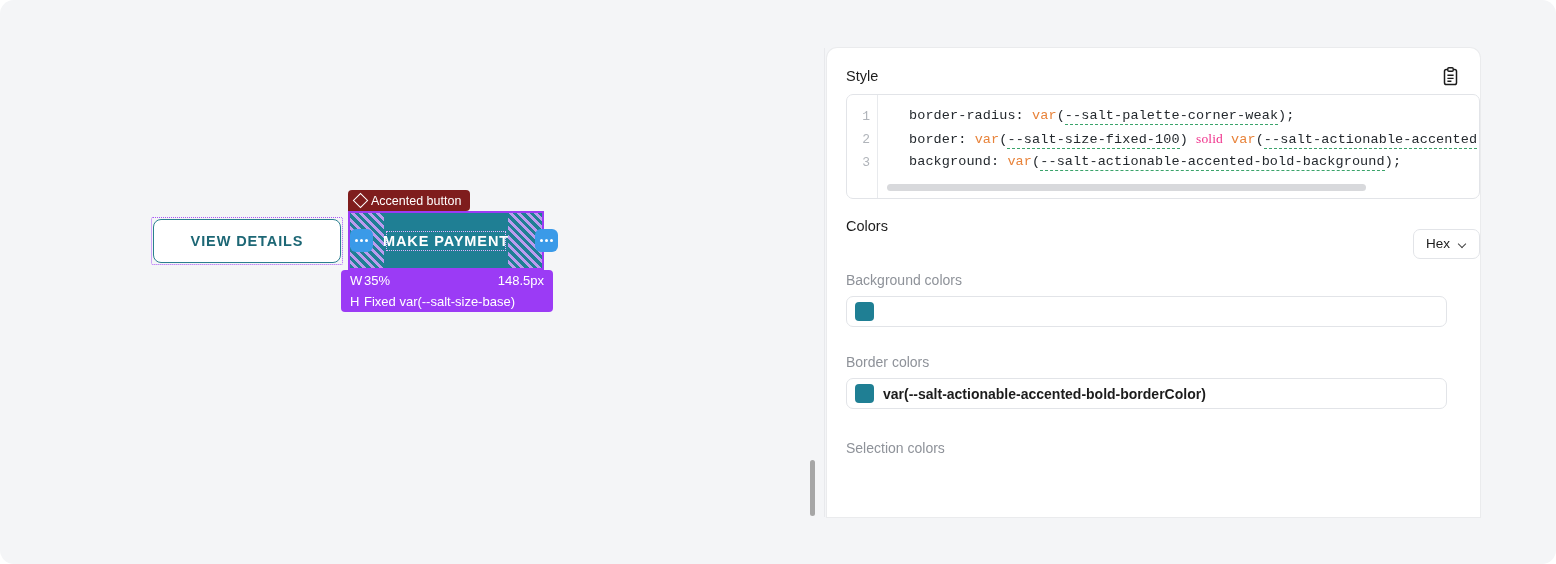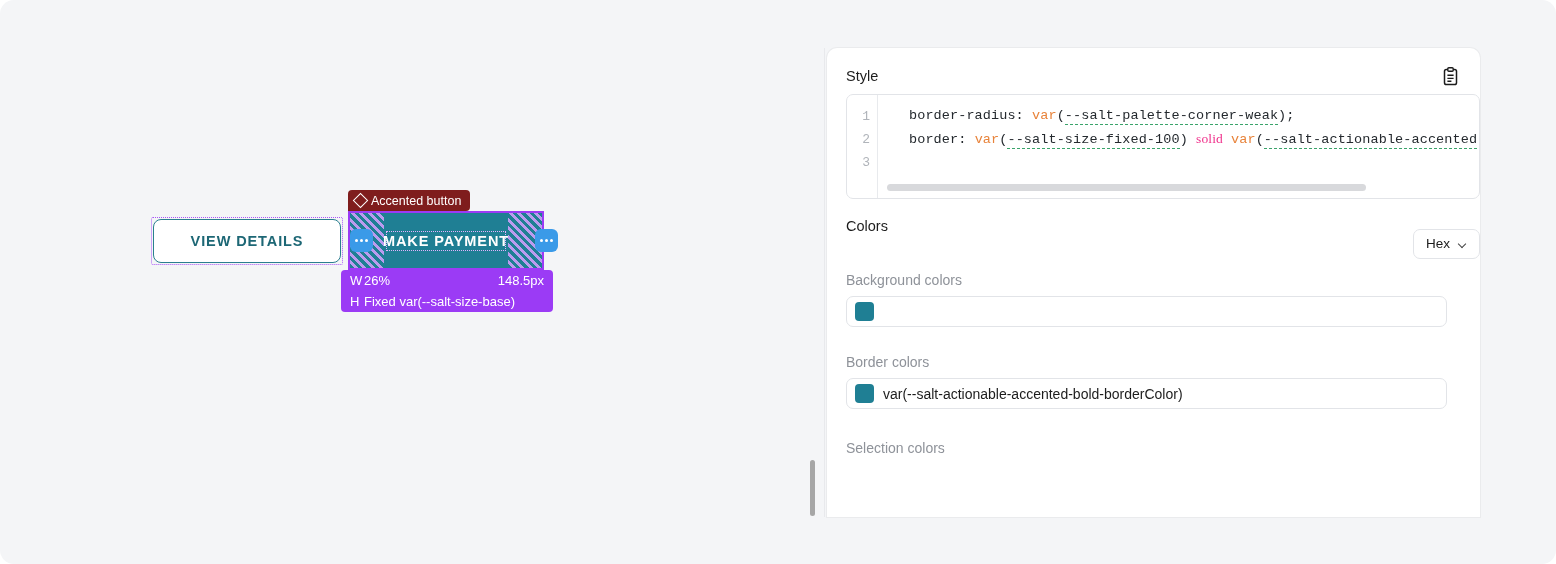--- a/index.html
+++ b/index.html
@@ -426,21 +426,21 @@
   .color-token {
     font-size: 14px;
     color: #1c1c1c;
     font-family: "Liberation Sans", sans-serif;
     white-space: nowrap;
   }
 
   #bg-label  { top: 224px; }
   #bg-field  { top: 248px; }
   #bd-label  { top: 306px; }
-  #bd-field  { top: 330px; }
+  #bd-field  { top: 330px; font-weight: bold; }
   #sel-label { top: 392px; }
   #sel-field { top: 412px; }
 </style>
 </head>
 <body>
 
 <div id="app-canvas" style="background: rgb(244, 245, 247);">
 
   <div id="preview-area">
 
@@ -469,21 +469,21 @@
       <div class="mp-handle" id="mp-handle-right" style="background: rgb(58, 154, 232);">
         <span class="dot"></span>
         <span class="dot"></span>
         <span class="dot"></span>
       </div>
     </div>
 
     <div id="wh-badge" style="background: rgb(155, 59, 245);">
       <div class="wh-row">
         <span class="wh-key">W</span>
-        <span class="wh-val">26%</span>
+        <span class="wh-val">35%</span>
         <span class="wh-spacer"></span>
         <span class="wh-right">148.5px</span>
       </div>
       <div class="wh-row">
         <span class="wh-key">H</span>
         <span class="wh-val">Fixed var(--salt-size-base)</span>
       </div>
     </div>
   </div>
 
@@ -507,20 +507,21 @@
 
     <div id="code-editor">
       <div id="code-gutter">
         <span class="gutter-num" style="top:14px;">1</span>
         <span class="gutter-num" style="top:37px;">2</span>
         <span class="gutter-num" style="top:60px;">3</span>
       </div>
       <div id="code-lines">
         <div class="code-line" style="top:13px;" id="code-line-0"><span class="tok-plain">border-radius: </span><span class="tok-fn">var</span><span class="tok-plain">(</span><span class="tok-var">--salt-palette-corner-weak</span><span class="tok-plain">);</span></div>
         <div class="code-line" style="top:36px;" id="code-line-1"><span class="tok-plain">border: </span><span class="tok-fn">var</span><span class="tok-plain">(</span><span class="tok-var">--salt-size-fixed-100</span><span class="tok-plain">) </span><span class="tok-kw">solid</span><span class="tok-plain"> </span><span class="tok-fn">var</span><span class="tok-plain">(</span><span class="tok-var">--salt-actionable-accented</span></div>
+        <div class="code-line" style="top:59px;" id="code-line-2"><span class="tok-plain">background: </span><span class="tok-fn">var</span><span class="tok-plain">(</span><span class="tok-var">--salt-actionable-accented-bold-background</span><span class="tok-plain">);</span></div>
       </div>
       <div id="code-hscroll-track">
         <div id="code-hscroll-thumb"></div>
       </div>
     </div>
 
     <div id="colors-header">
       <div id="colors-title">Colors</div>
       <div id="hex-select">
         <span>Hex</span>

